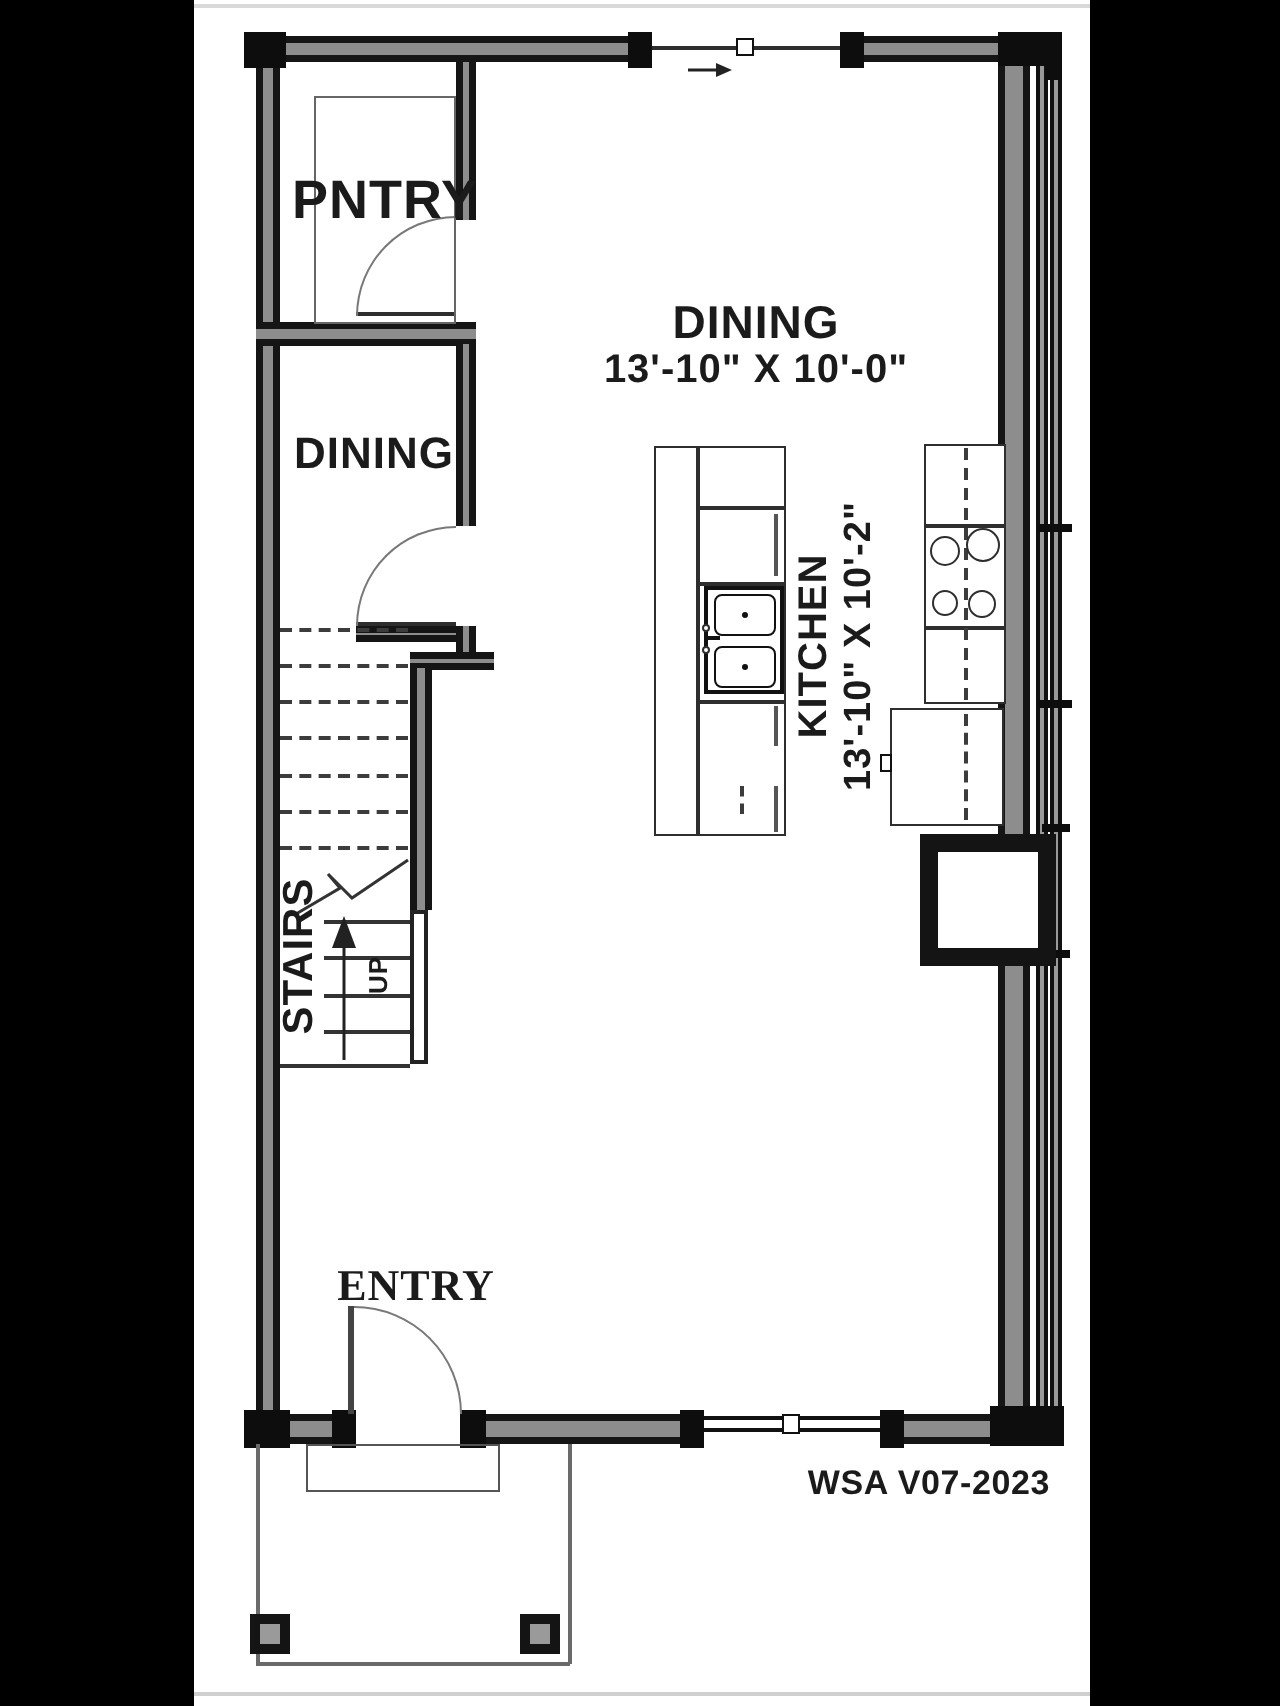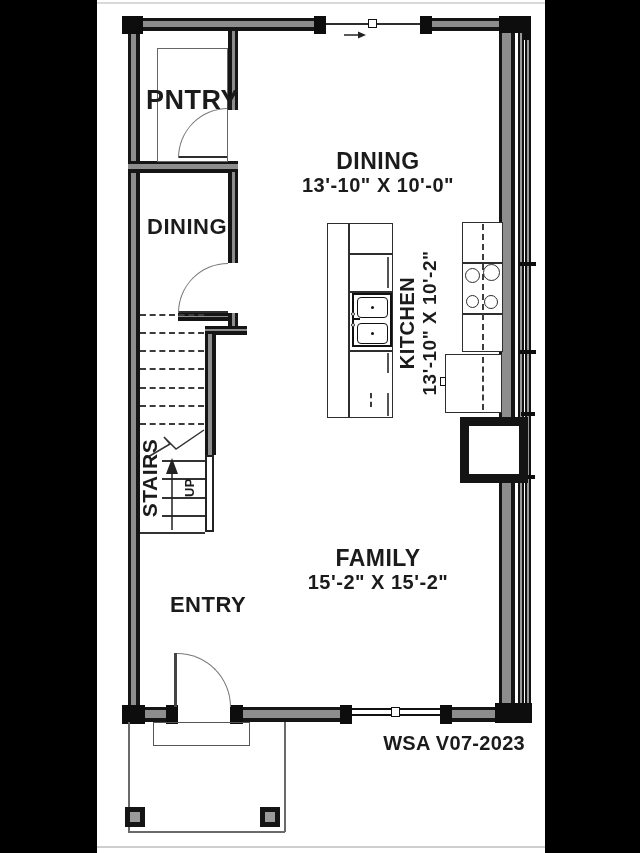--- a/index.html
+++ b/index.html
@@ -154,22 +154,18 @@
   <div class="lbl" style="left:282px;top:108px;width:192px;margin-top:40px;">
     <div style="font-size:23px;">DINING</div>
     <div style="font-size:20px;">13'-10" X 10'-0"</div>
   </div>
 
   <div class="lbl rot" style="left:343px;top:300px;width:150px;height:46px;flex-direction:column;">
     <div style="font-size:20px;">KITCHEN</div>
     <div style="font-size:19px;">13'-10" X 10'-2"</div>
   </div>
 
-  <div class="lbl" style="left:282px;top:545px;width:192px;">
-    <div style="font-size:23px;">FAMILY</div>
-    <div style="font-size:20px;">15'-2" X 15'-2"</div>
-  </div>
 
-  <div class="lbl" style="left:166px;top:592px;width:84px;font-size:22px;">ENTRY</div>
+  <div class="lbl" style="left:166px;top:630px;width:84px;font-size:22px;font-family:Liberation Serif, serif;">ENTRY</div>
   <div class="lbl rot" style="left:111px;top:467px;width:78px;height:22px;font-size:21px;">STAIRS</div>
   <div class="lbl rot" style="left:176px;top:480px;width:28px;height:15px;font-size:13px;">UP</div>
-  <div class="lbl" style="left:377px;top:732px;width:148px;font-size:20px;text-align:right;letter-spacing:.3px;">WSA V07-2023</div>
+  <div class="lbl" style="left:377px;top:732px;width:148px;font-size:17px;text-align:right;letter-spacing:.3px;">WSA V07-2023</div>
 </div>
 
 </body></html>

